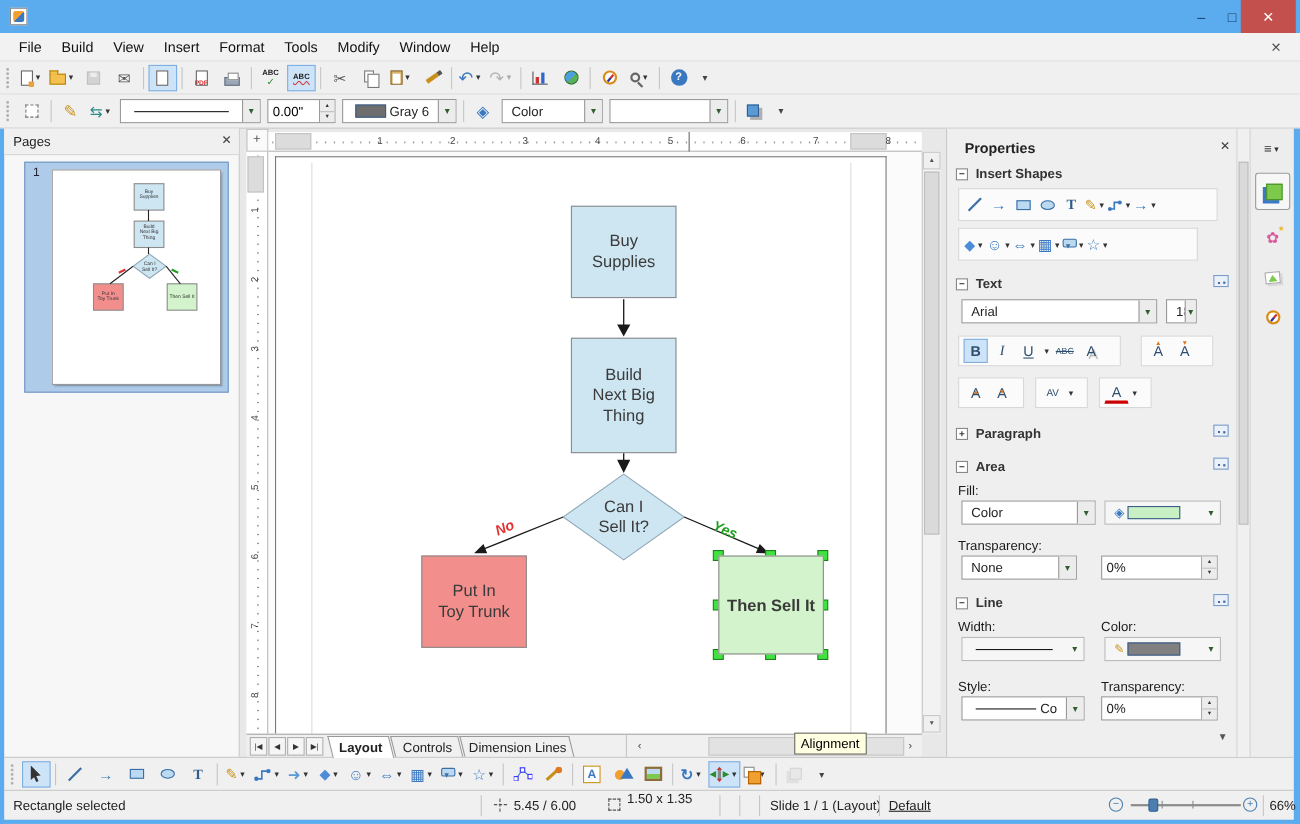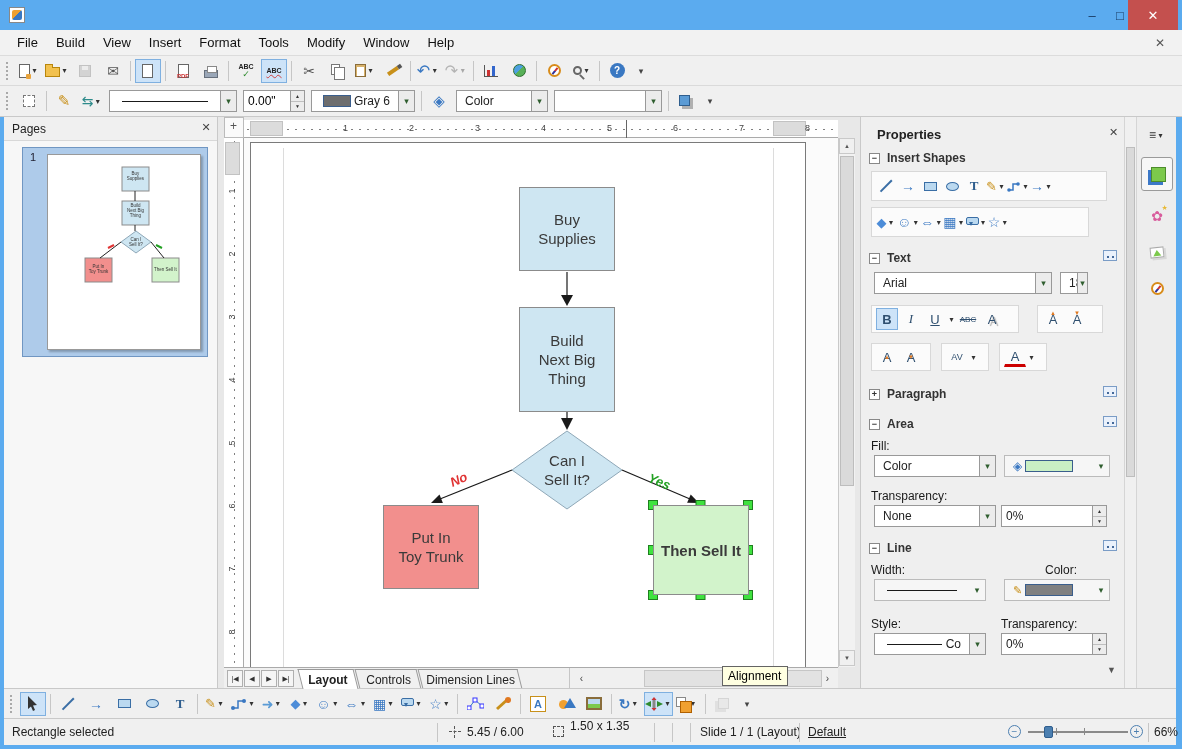--- a/index.html
+++ b/index.html
@@ -749,39 +749,39 @@
       <span class="cdd"></span>
     </span>
   <span class="combo fcombo" style="left:140px;top:338px;width:106px;border-color:#BBB;background:#F6F6F6;">
       <span class="val">
         <span class="i-glyph i-blue" style="font-size:12px;">◈</span>
         <span class="swatch" style="width:48px;background:#C9EFC4;"></span>
       </span>
       <span class="cdd" style="border-left:none;background:transparent;"></span>
     </span>
   <span class="flabel" style="left:10px;top:372px;">Transparency:</span>
-  <span class="combo fcombo" style="left:10px;top:388px;width:122px;">
+  <span class="combo fcombo" style="left:10px;top:388px;width:105px;">
       <span class="val">None</span>
       <span class="cdd"></span>
     </span>
   <span class="spin fcombo" style="left:140px;top:388px;width:106px;margin:0;">
       <span class="val">0%</span>
       <span class="sbtns">
         <span></span>
         <span></span>
       </span>
     </span>
 
   <div class="sechead" style="left:8px;top:424px;">
     <span class="cbox">−</span>
     <span>Line</span>
   </div>
   <span class="launcher" style="left:242px;top:423px;"></span>
   <span class="flabel" style="left:10px;top:446px;">Width:</span>
-  <span class="flabel" style="left:140px;top:446px;margin-left:44px;">Color:</span>
+  <span class="flabel" style="left:140px;top:446px;">Color:</span>
   <span class="combo fcombo" style="left:10px;top:462px;width:112px;border-color:#BBB;background:#F6F6F6;">
       <span class="val">
         <span class="line-art" style="width:74px;"></span>
       </span>
       <span class="cdd" style="border-left:none;background:transparent;"></span>
     </span>
   <span class="combo fcombo" style="left:140px;top:462px;width:106px;border-color:#BBB;background:#F6F6F6;">
       <span class="val">
         <span class="i-pencil-g" style="font-size:11px;">✎</span>
         <span class="swatch" style="width:48px;background:#808080;"></span>

